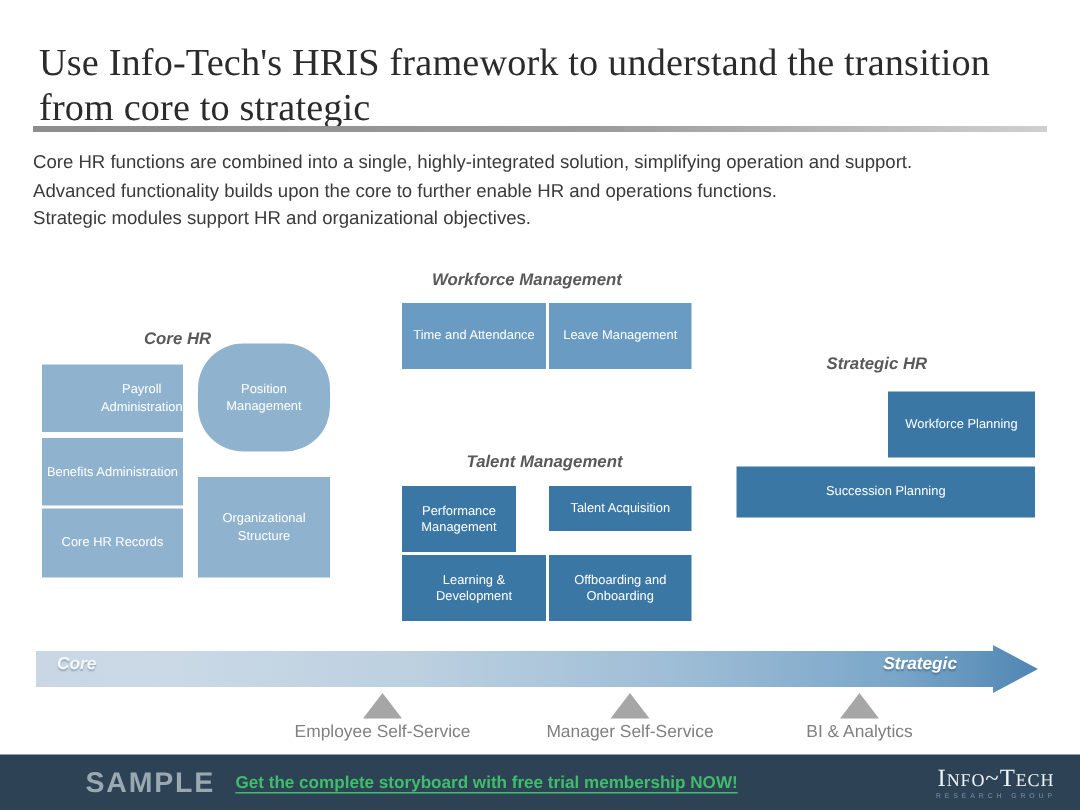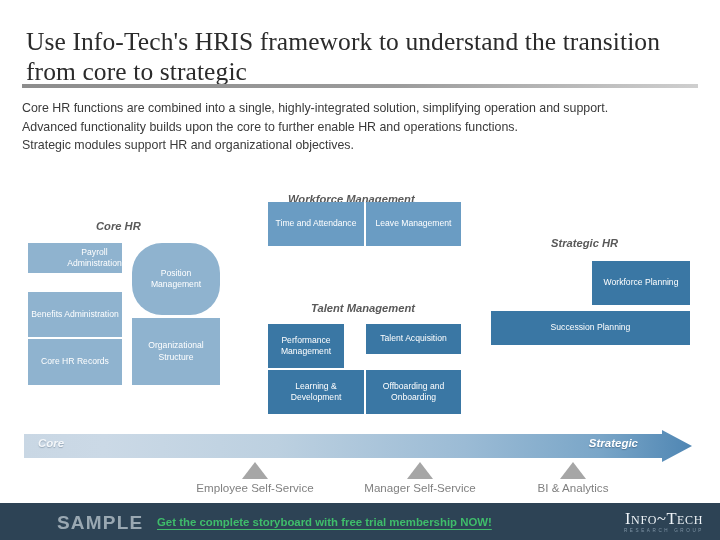--- a/index.html
+++ b/index.html
@@ -201,34 +201,34 @@
   <div id="title">Use Info-Tech's HRIS framework to understand the transition from core to strategic</div>
   <div id="title-rule"></div>
 
   <div id="body-copy">
     <span class="ln">Core HR functions are combined into a single, highly-integrated solution, simplifying operation and support.</span>
     <span class="ln">Advanced functionality builds upon the core to further enable HR and operations functions.</span>
     <span class="ln">Strategic modules support HR and organizational objectives.</span>
   </div>
 
   <div class="caption" style="left:96px; top:220px;">Core HR</div>
-  <div class="caption" style="left:288px; top:181px;margin-top:12px;">Workforce Management</div>
+  <div class="caption" style="left:288px; top:181px;">Workforce Management</div>
   <div class="caption" style="left:311px; top:302px;">Talent Management</div>
   <div class="caption" style="left:551px; top:237px;">Strategic HR</div>
 
-  <div class="box core-box" style="left:28px; top:243px; width:94px; height:30px;padding-left:42px;">
+  <div class="box core-box" style="left:28px; top:243px; width:94px; height:45px;padding-left:42px;">
     <span>Payroll Administration</span>
   </div>
   <div class="box core-box" style="left:28px; top:292px; width:94px; height:45px;">
     <span>Benefits Administration</span>
   </div>
   <div class="box core-box" style="left:28px; top:339px; width:94px; height:46px;">
     <span>Core HR Records</span>
   </div>
-  <div class="box core-box" style="left:132px; top:243px; width:88px; height:72px;border-radius:30px;">
+  <div class="box core-box" style="left:132px; top:229px; width:88px; height:72px;border-radius:30px;">
     <span>Position Management</span>
   </div>
   <div class="box core-box" style="left:132px; top:318px; width:88px; height:67px;">
     <span>Organizational Structure</span>
   </div>
 
   <div class="box wfm-box" style="left:268px; top:202px; width:96px; height:44px;">
     <span>Time and Attendance</span>
   </div>
   <div class="box wfm-box" style="left:366px; top:202px; width:95px; height:44px;">

